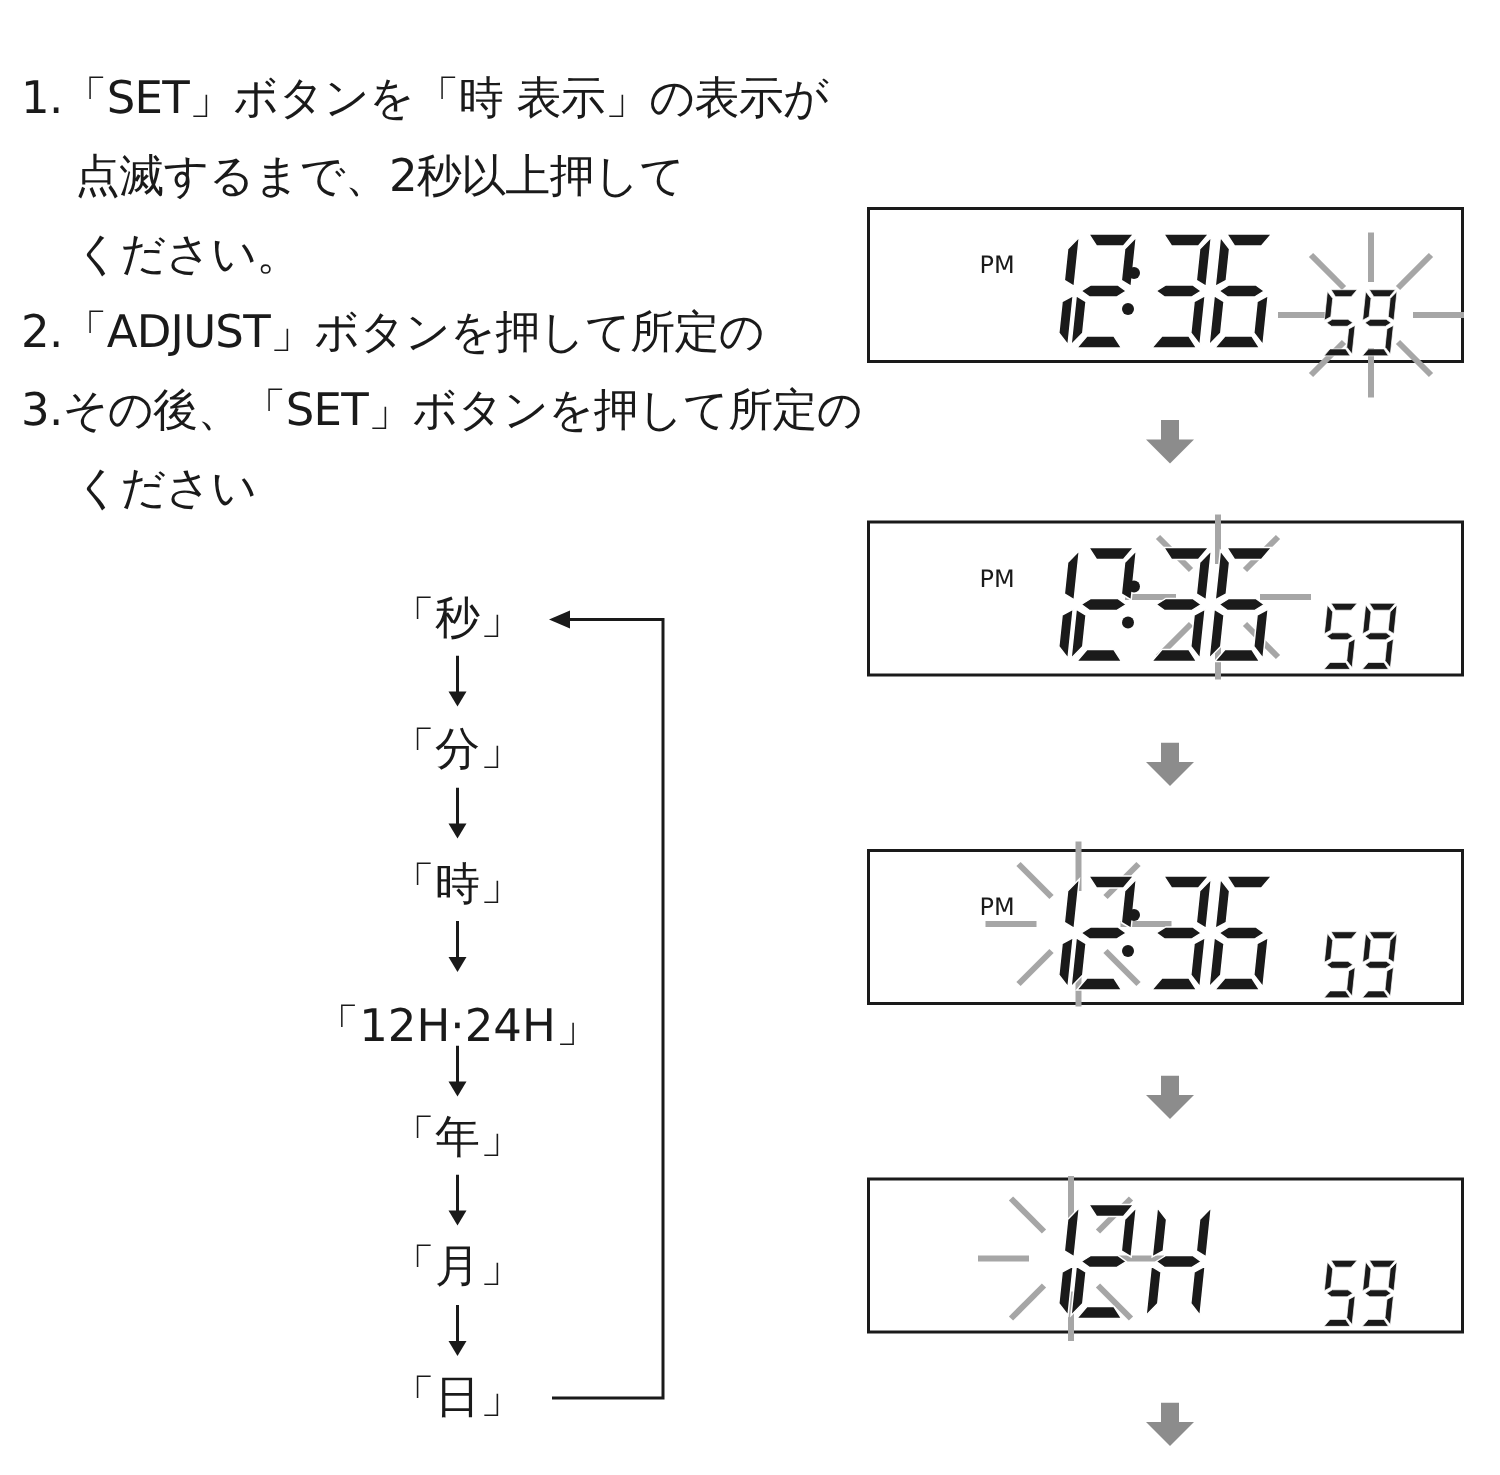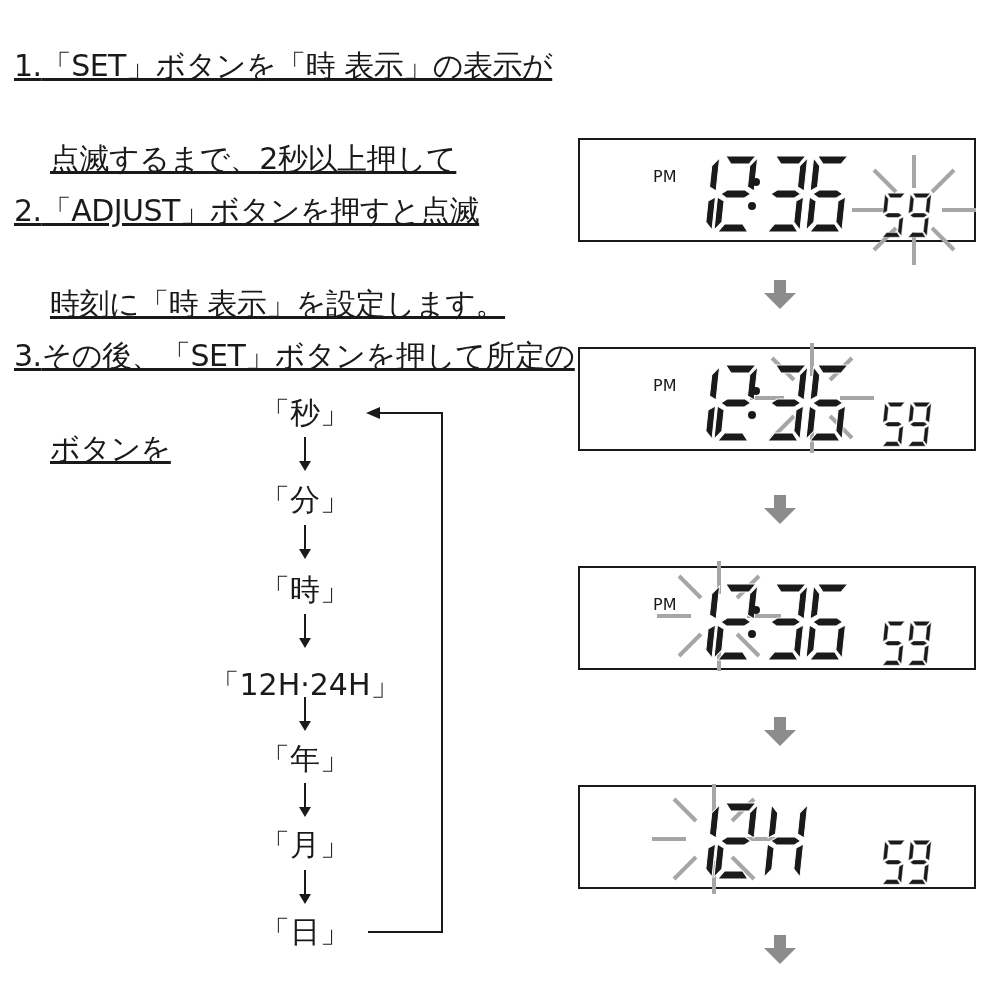--- a/index.html
+++ b/index.html
@@ -1,44 +1,44 @@
 <!DOCTYPE html>
 <html><head>
 <meta charset="utf-8">
 <style>
   html, body { margin:0; padding:0; background:#ffffff; }
   body { width:1000px; height:983px; position:relative; overflow:hidden;
          font-family:"DejaVu Sans", "Liberation Sans", sans-serif; color:#1a1a1a; }
-  .instructions { position:absolute; left:14px; top:40px; width:560px;text-decoration:underline; }
+  .instructions { position:absolute; left:14px; top:40px; width:560px; }
   .step { font-size:30px; line-height:52px; letter-spacing:-0.5px; white-space:nowrap; }
-  .step .cont { display:block; padding-left:36px;margin-top:41px; }
+  .step .cont { display:block; padding-left:36px; }
   .flow { position:absolute; left:180px; top:385px; width:290px; height:580px; }
   .flow-item { position:absolute; left:0; width:250px; text-align:center; font-size:30px; line-height:40px; }
   .flow-arrow { position:absolute; left:125px; width:0; }
   .flow-arrow svg { position:absolute; left:-8px; top:0; }
   .loop { position:absolute; left:0; top:0; }
   .lcd { position:absolute; left:578px; width:398px; height:104px; border:2.5px solid #1a1a1a; box-sizing:border-box; background:#fff; }
   .lcd svg { position:absolute; left:0; top:0; }
   .down-arrow { position:absolute; left:760px; width:40px; height:30px; }
 </style>
 </head>
 <body>
 
 <div class="instructions">
   <div class="step">
     <span>1.</span><span>「SET」ボタンを「時 表示」の表示が</span>
     <span class="cont">点滅するまで、2秒以上押して</span>
+    <span class="cont">ください。</span>
   </div>
   <div class="step">
-    <span>2.</span><span>「ADJUST」ボタンを押すと点滅</span>
-    <span class="cont">時刻に「時 表示」を設定します。</span>
+    <span>2.</span><span>「ADJUST」ボタンを押して所定の</span>
   </div>
   <div class="step">
     <span>3.</span><span>その後、「SET」ボタンを押して所定の</span>
-    <span class="cont">ボタンを</span>
+    <span class="cont">ください</span>
   </div>
 </div>
 
 <div class="flow">
   <div class="flow-item" style="top:8px">「秒」</div>
   <div class="flow-arrow" style="top:52px">
       <svg width="16" height="36">
         <line x1="8" y1="0" x2="8" y2="26" stroke="#1a1a1a" stroke-width="2"></line>
         <polygon points="2,24 14,24 8,34" fill="#1a1a1a"></polygon>
       </svg>

